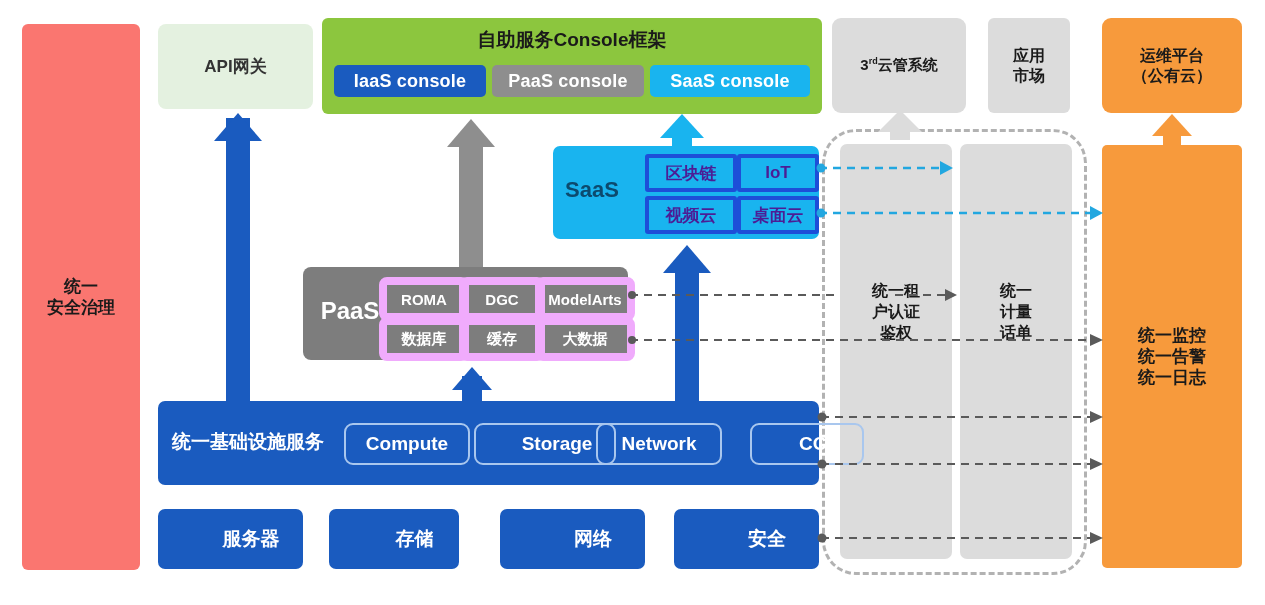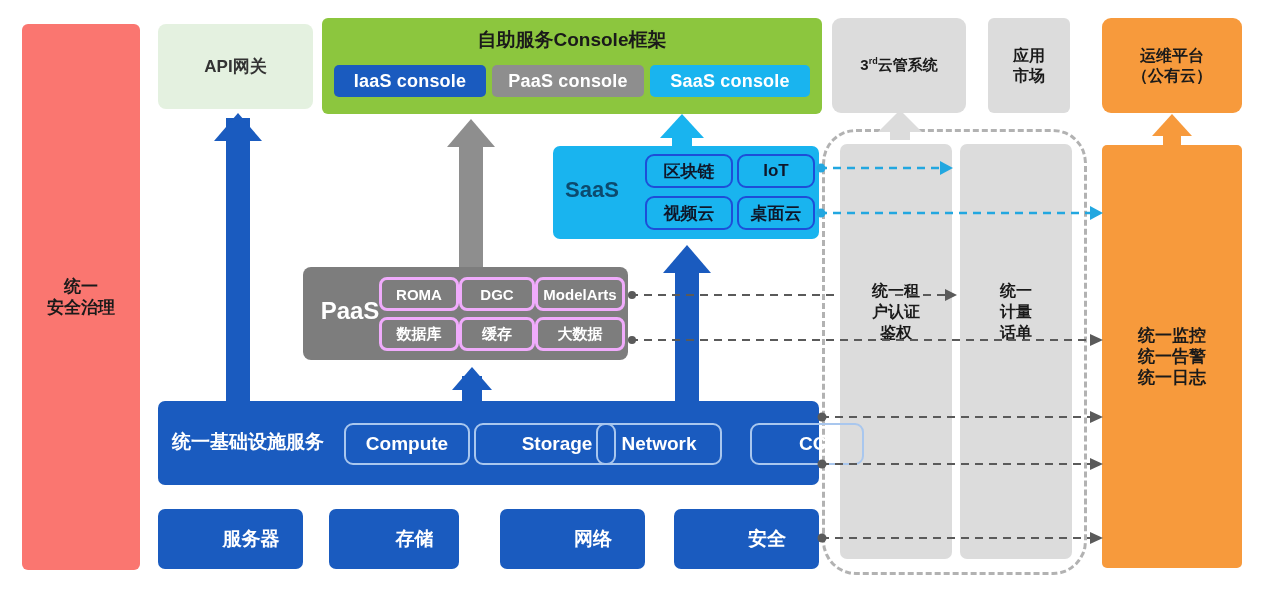--- a/index.html
+++ b/index.html
@@ -75,40 +75,40 @@
   
   #saas{
     left:553px;top:146px;width:266px;height:93px;
     background:#19b4ef;border-radius:7px;display:block;
   }
   #saas-label{
     position:absolute;left:12px;top:31px;width:78px;text-align:left;
     color:#0c4a6e;font-size:22px;font-weight:700;
   }
   .saas-chip{
-    position:absolute;height:30px;border:2px solid #1d4ed8;border-radius:9px;
+    position:absolute;height:30px;border:4px solid #1d4ed8;border-radius:3px;
     display:flex;align-items:center;justify-content:center;
-    color:#0f172a;font-size:17px;font-weight:700;background:transparent;
+    color:#4c1d95;font-size:17px;font-weight:700;background:transparent;
   }
   #sc-0{left:92px;top:8px;width:84px;}
   #sc-1{left:184px;top:8px;width:74px;}
   #sc-2{left:92px;top:50px;width:84px;}
   #sc-3{left:184px;top:50px;width:74px;}
 
   
   #paas{
     left:303px;top:267px;width:325px;height:93px;
     background:#7d7d7d;border-radius:8px;display:block;
   }
   #paas-label{
     position:absolute;left:8px;top:30px;width:78px;text-align:center;
     color:#fff;font-size:24px;font-weight:700;
   }
   .paas-chip{
-    position:absolute;height:28px;border:3px solid #f0abfc;border-radius:8px;
+    position:absolute;height:28px;border:8px solid #f0abfc;border-radius:8px;
     display:flex;align-items:center;justify-content:center;
     color:#fff;font-size:15px;font-weight:700;background:transparent;
   }
   #pc-0{left:76px;top:10px;width:74px;}
   #pc-1{left:156px;top:10px;width:70px;}
   #pc-2{left:232px;top:10px;width:84px;}
   #pc-3{left:76px;top:50px;width:74px;}
   #pc-4{left:156px;top:50px;width:70px;}
   #pc-5{left:232px;top:50px;width:84px;}
 

